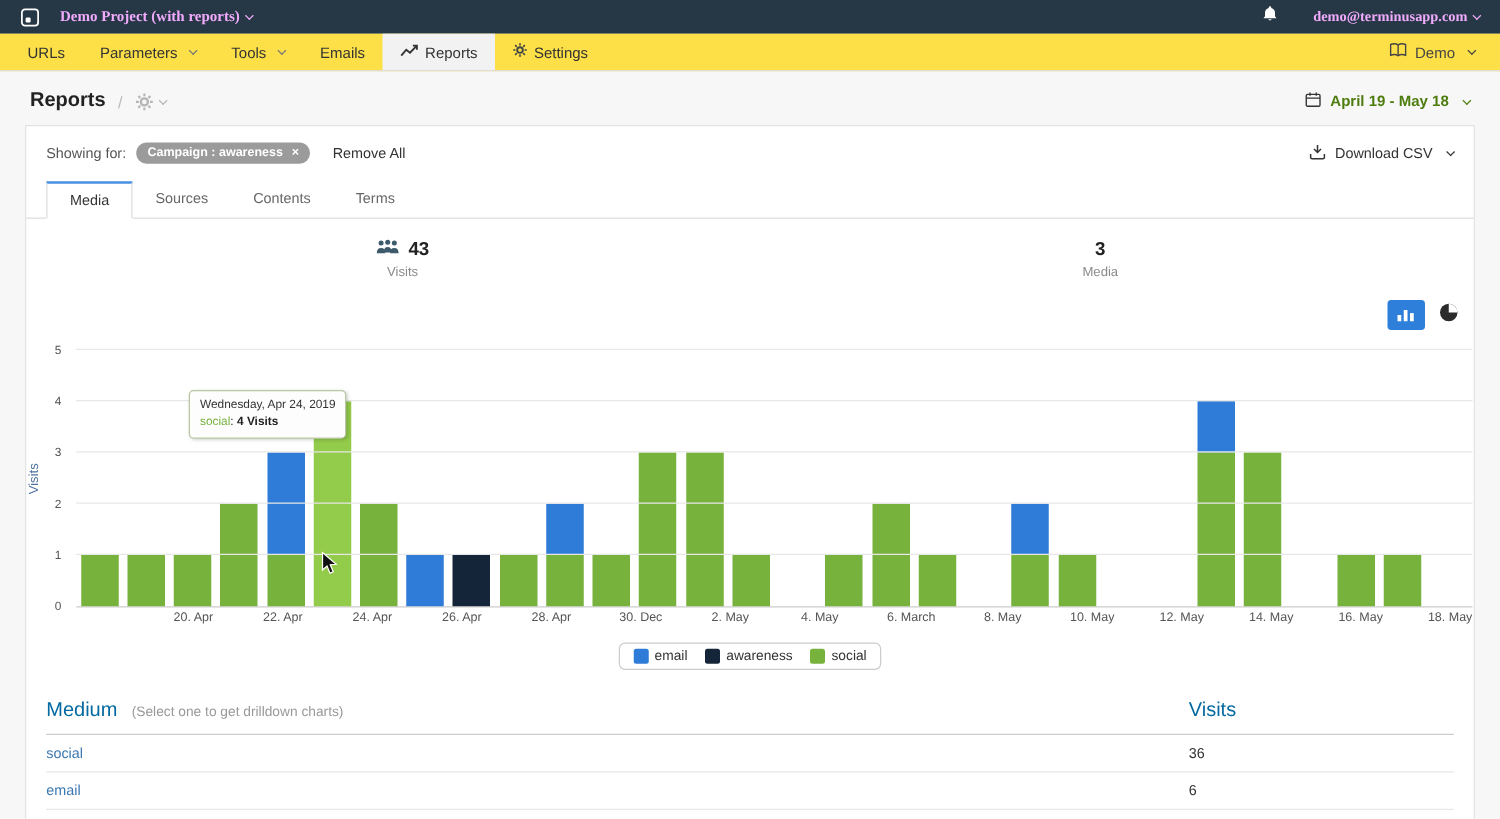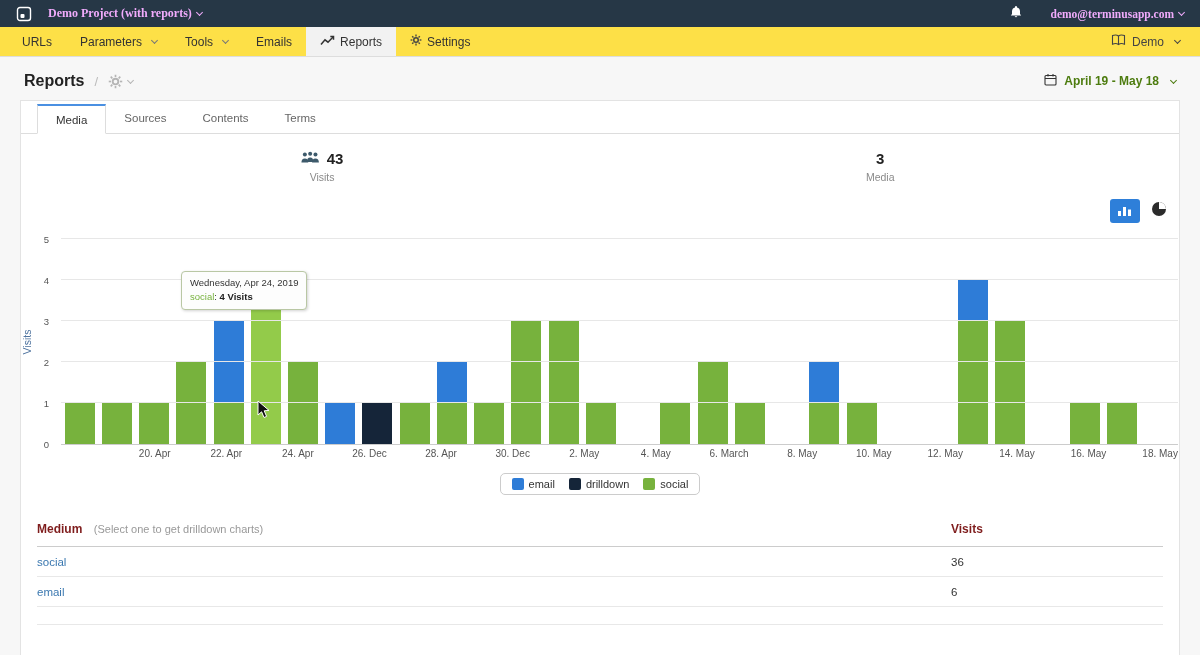--- a/index.html
+++ b/index.html
@@ -57,36 +57,36 @@
   .y-axis-title { position:absolute; left:-24px; top:96px; transform:rotate(-90deg); font-size:10.5px; color:#4d729e; width:60px; text-align:center; }
   .yticks { position:absolute; left:0; top:0; width:34px; height:205px; }
   .ytick { position:absolute; right:6px; font-size:9.5px; color:#555; }
   .plot { position:relative; height:205px; border-bottom:1px solid #ccc; margin-right:1px; }
   .gridline { position:absolute; left:0; right:0; height:1px; background:#e7e7e7; }
   .bars { position:absolute; left:0; right:0; top:0; bottom:0; display:flex; align-items:flex-end; }
   .bar-slot { flex:1; display:flex; justify-content:center; align-items:flex-end; height:100%; }
   .bar-stack { width:30px; display:flex; flex-direction:column-reverse; }
   .x-labels { display:flex; margin-left:40px; margin-right:1px; height:16px; margin-top:3px;justify-content:center; }
   .x-slot { flex:1; text-align:center; font-size:10px; color:#555; white-space:nowrap; }
-  .chart-tooltip { position:absolute; left:120px; top:31px; background:#fdfdfd; border:1px solid #b9c7a4; border-radius:4px; padding:4px 8px 5px 8px; font-size:9.5px; box-shadow:1px 1px 3px rgba(0,0,0,.18); white-space:nowrap; z-index:5; line-height:1.45; }
+  .chart-tooltip { position:absolute; left:90px; top:31px; background:#fdfdfd; border:1px solid #b9c7a4; border-radius:4px; padding:4px 8px 5px 8px; font-size:9.5px; box-shadow:1px 1px 3px rgba(0,0,0,.18); white-space:nowrap; z-index:5; line-height:1.45; }
   .tt-series { color:#77b23d; }
   .tt-value { font-weight:bold; color:#222; }
   .cursor { position:absolute; left:196px; top:160px; z-index:6; }
 
   .legend-row { display:flex; justify-content:center; margin-top:9px; }
   .legend-box { display:inline-flex; align-items:center; gap:14px; border:1px solid #ccc; border-radius:5px; padding:4px 11px; font-size:11px; color:#333; }
   .legend-item { display:inline-flex; align-items:center; gap:5px; }
   .swatch { width:12px; height:12px; border-radius:2px; display:inline-block; }
 
   
   .table-section { margin-top:17px; padding:0 16px; }
   .thead { display:flex; align-items:baseline; padding:7px 0 9px 0; border-bottom:1px solid #ccc; }
   .col-medium { flex:1; }
   .col-visits { width:212px; }
-  .th { font-size:12px; font-weight:bold; color:#7f1d1d; }
+  .th { font-size:16px; font-weight:normal; color:#0369a1; }
   .th-hint { font-size:11px; color:#999; font-weight:normal; margin-left:7px; }
   .trow { display:flex; align-items:center; padding:8.5px 0; border-bottom:1px solid #e8e8e8; font-size:11.5px; }
   .medium-link { color:#3b78b0; text-decoration:none; }
   .visits-val { color:#333; }
 </style>
 </head>
 <body>
 
 <div class="topbar">
   <span class="logo">
@@ -195,20 +195,38 @@
           <path d="M1 5.5 H12 M4 1 v2.5 M9 1 v2.5"></path>
       </svg>
     </span>
     <span>April 19 - May 18</span>
     <span class="chev"></span>
   </span>
 </div>
 
 <div class="card">
 
+  <div class="filter-row">
+    <span class="showing-label">Showing for:</span>
+    <span class="filter-pill">
+      <span>Campaign : awareness</span>
+      <span class="pill-x">×</span>
+    </span>
+    <span class="remove-all">Remove All</span>
+    <span class="download">
+      <span>
+        <svg width="14" height="13" viewBox="0 0 14 13" fill="none" stroke="#333" stroke-width="1.2">
+          <path d="M7 1 v5.8 M4.2 4.2 L7 7 L9.8 4.2"></path>
+          <path d="M1.5 8.2 v2.6 a1.2 1.2 0 0 0 1.2 1.2 h8.6 a1.2 1.2 0 0 0 1.2-1.2 V8.2"></path>
+        </svg>
+      </span>
+      <span>Download CSV</span>
+      <span class="chev"></span>
+    </span>
+  </div>
 
   <div class="tabs-row">
     <span class="tab active">Media</span>
     <span class="tab">Sources</span>
     <span class="tab">Contents</span>
     <span class="tab">Terms</span>
   </div>
 
   <div class="stats-row">
     <div class="stat stat-1">
@@ -424,21 +442,21 @@
         <div class="gridline" style="bottom: 205px;"></div>
       </div>
     <div class="x-labels" id="xlabels">
         <div class="x-slot"></div>
         <div class="x-slot">20. Apr</div>
         <div class="x-slot"></div>
         <div class="x-slot">22. Apr</div>
         <div class="x-slot"></div>
         <div class="x-slot">24. Apr</div>
         <div class="x-slot"></div>
-        <div class="x-slot">26. Dec</div>
+        <div class="x-slot">26. Apr</div>
         <div class="x-slot"></div>
         <div class="x-slot">28. Apr</div>
         <div class="x-slot"></div>
         <div class="x-slot">30. Dec</div>
         <div class="x-slot"></div>
         <div class="x-slot">2. May</div>
         <div class="x-slot"></div>
         <div class="x-slot">4. May</div>
         <div class="x-slot"></div>
         <div class="x-slot">6. March</div>
@@ -458,21 +476,21 @@
   </div>
 
   <div class="legend-row">
     <div class="legend-box" id="legend">
         <span class="legend-item">
           <span class="swatch" style="background: rgb(46, 124, 215);"></span>
           <span>email</span>
         </span>
         <span class="legend-item">
           <span class="swatch" style="background: rgb(21, 37, 57);"></span>
-          <span>drilldown</span>
+          <span>awareness</span>
         </span>
         <span class="legend-item">
           <span class="swatch" style="background: rgb(119, 178, 61);"></span>
           <span>social</span>
         </span>
       </div>
   </div>
 
   <div class="table-section">
     <div class="thead">

